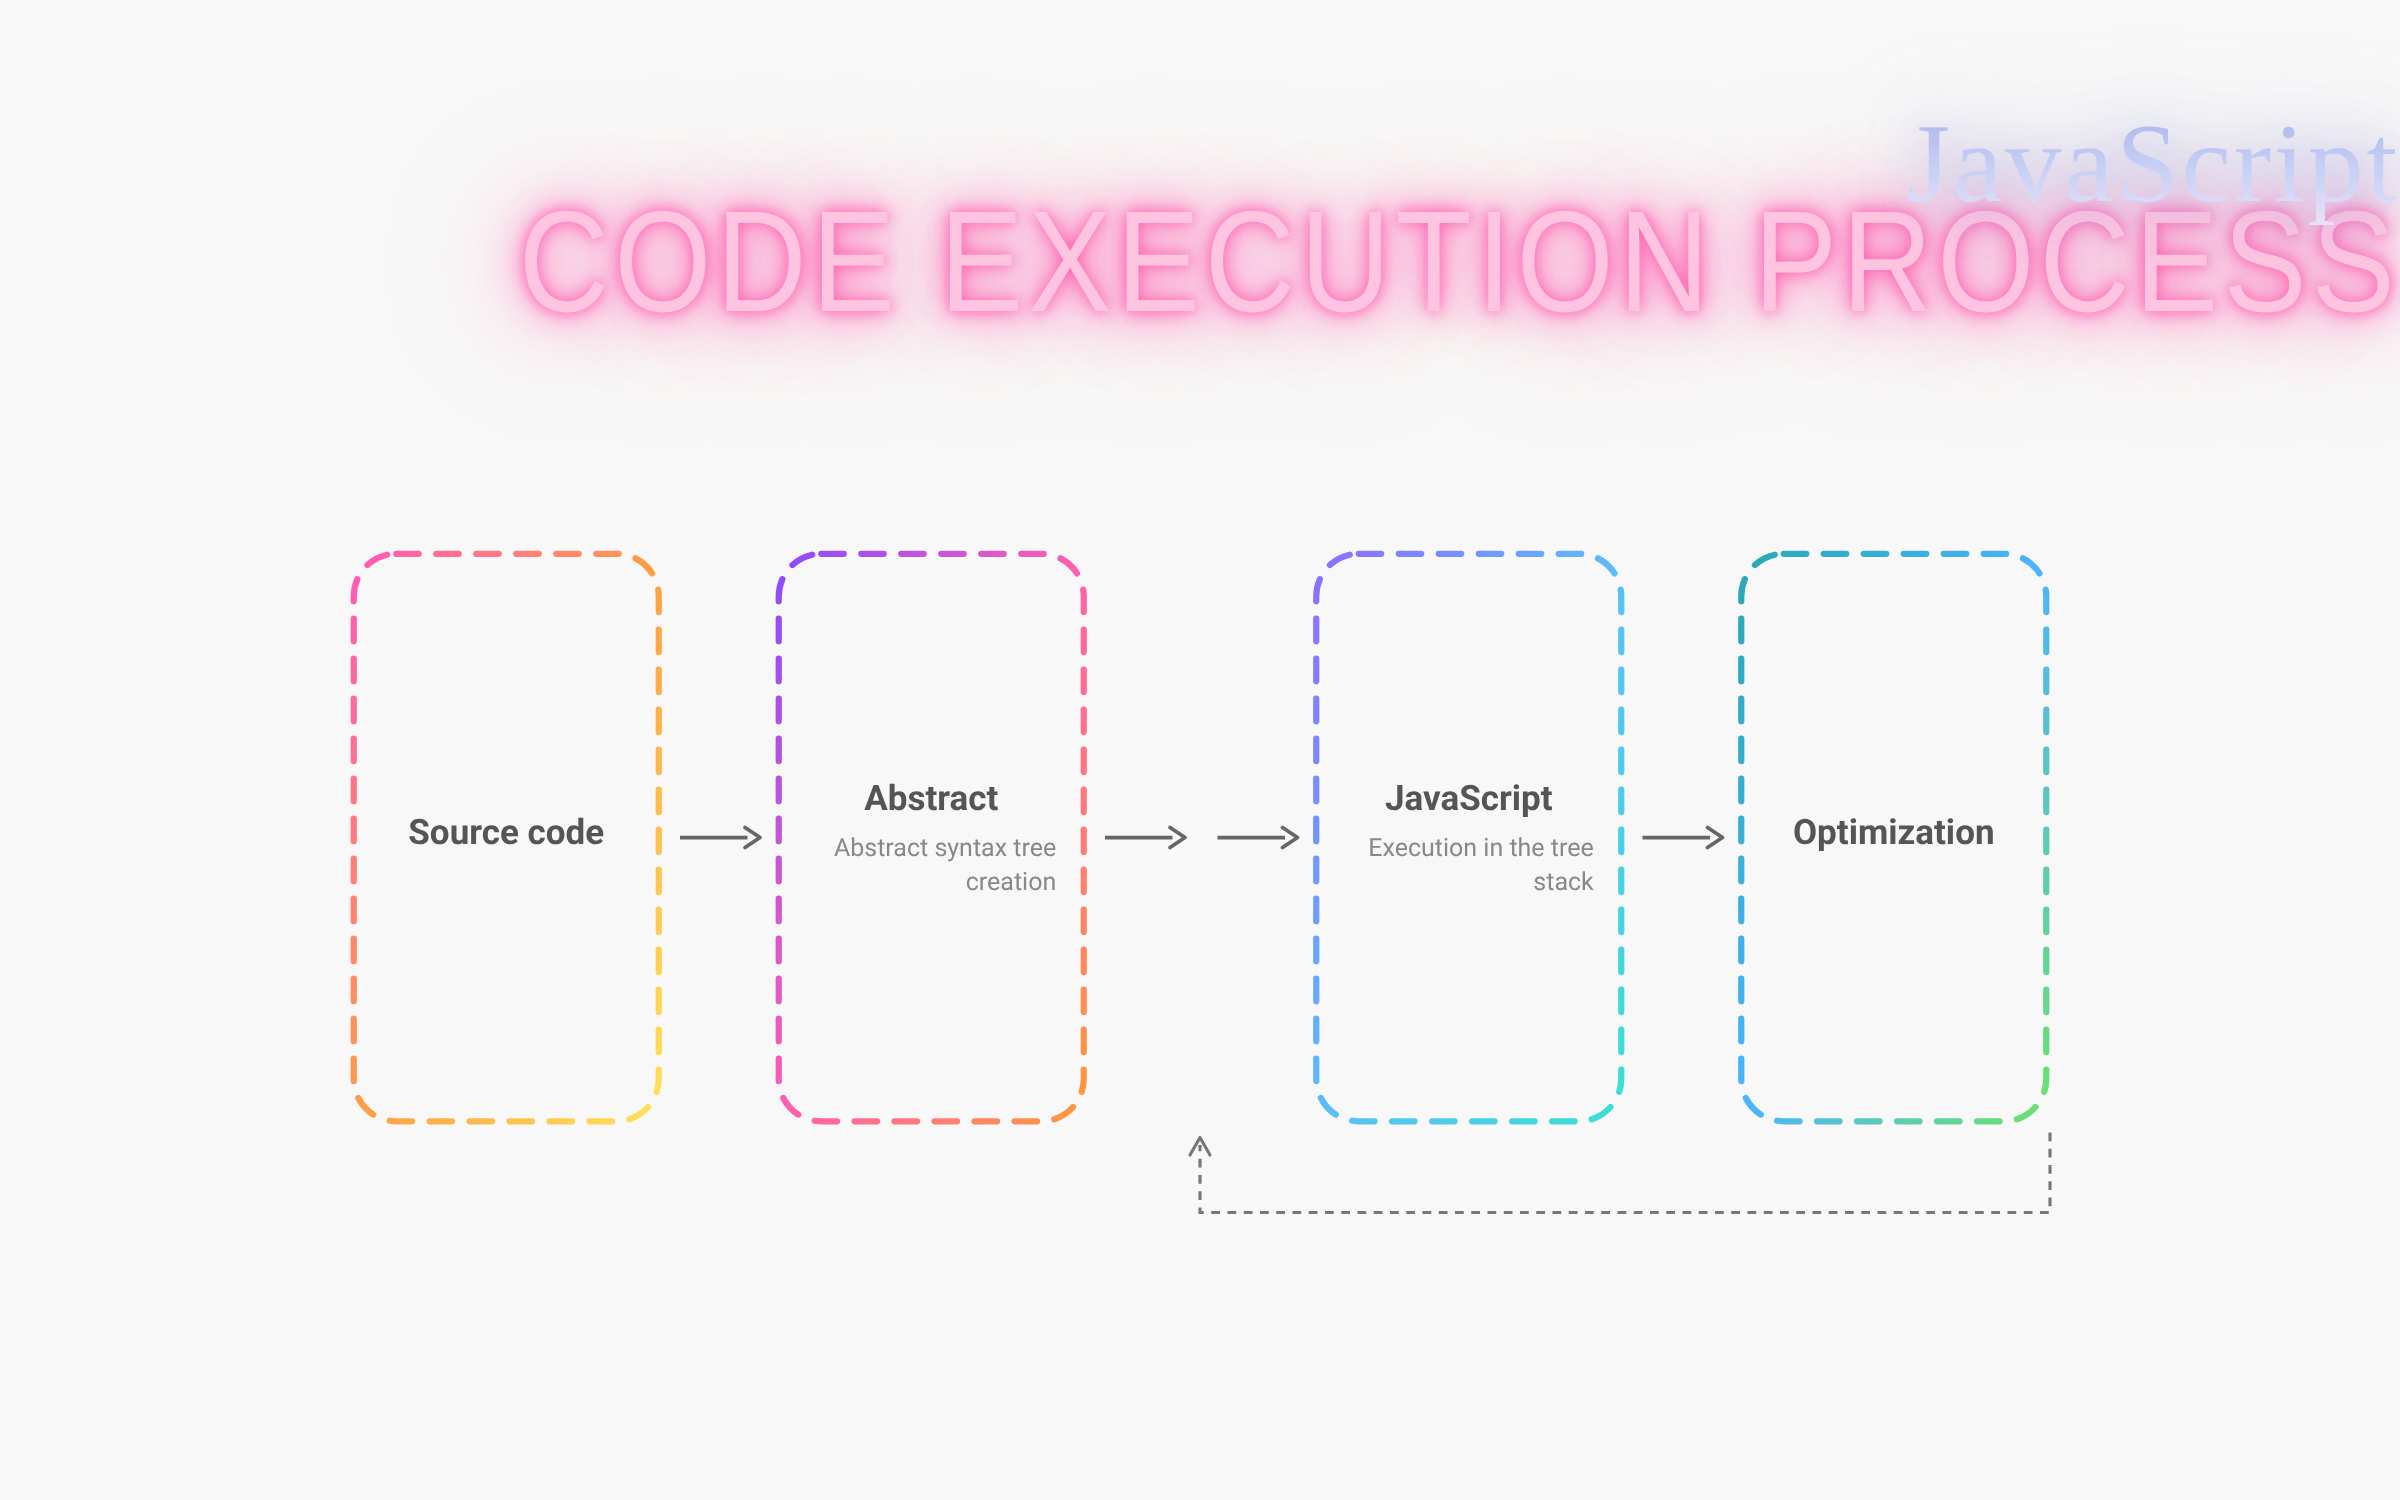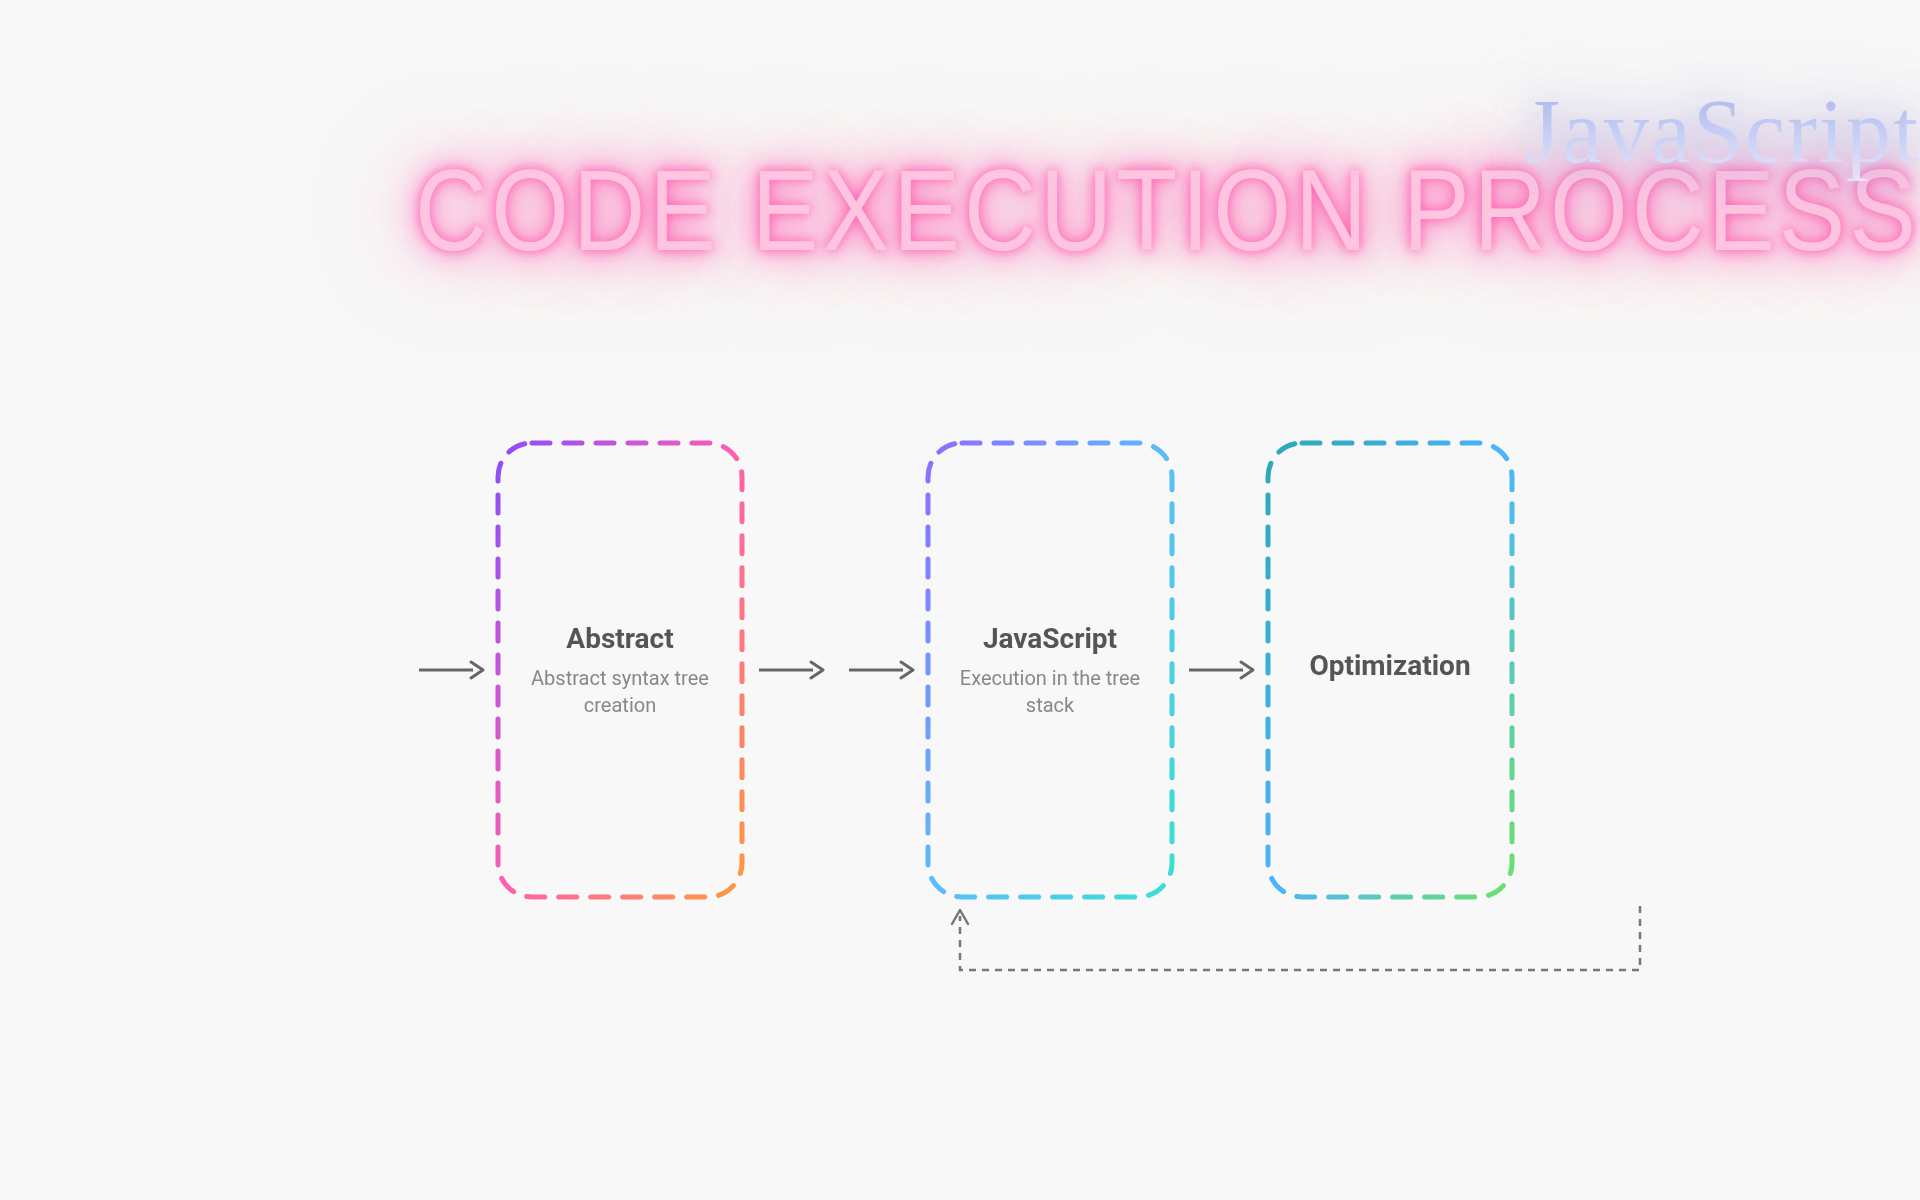--- a/index.html
+++ b/index.html
@@ -87,20 +87,21 @@
     font-weight: 700;
     color: #555;
     margin-bottom: 10px;
   }
 
   .step-desc {
     font-size: 20px;
     color: #888;
     line-height: 1.35;
     max-width: 200px;
+    text-align: right;
   }
 
   .arrow {
     width: 90px;
     display: flex;
     justify-content: center;
     align-items: center;
   }
 
   .arrow svg { width: 70px; height: 24px; }
@@ -116,20 +117,33 @@
 </style>
 </head>
 <body>
 
 <div class="header">
   <div class="script-title">JavaScript</div>
   <div class="main-title">CODE EXECUTION PROCESS</div>
 </div>
 
 <div class="flow-container" id="flow">
+    <div class="step-box">
+    <svg class="border-svg" viewBox="0 0 250 460">
+      <defs>
+        <linearGradient id="g0" x1="0" y1="0" x2="1" y2="1">
+          <stop offset="0%" stop-color="#ff59b9"></stop>
+          <stop offset="50%" stop-color="#ff9d45"></stop>
+          <stop offset="100%" stop-color="#ffe35a"></stop>
+        </linearGradient>
+      </defs>
+      <rect x="3" y="3" width="244" height="454" rx="34" ry="34" fill="none" stroke="url(#g0)" stroke-width="5" stroke-dasharray="18 14" stroke-linecap="round"></rect>
+    </svg>
+      <div class="step-title">Source code</div>
+    </div>
     <div class="arrow">
       <svg viewBox="0 0 70 24">
         <line x1="4" y1="12" x2="58" y2="12" stroke="#666" stroke-width="3"></line>
         <path d="M56 4 L68 12 L56 20" fill="none" stroke="#666" stroke-width="3" stroke-linejoin="round" stroke-linecap="round"></path>
       </svg>
     </div>
     <div class="step-box">
     <svg class="border-svg" viewBox="0 0 250 460">
       <defs>
         <linearGradient id="g1" x1="0" y1="0" x2="1" y2="1">

